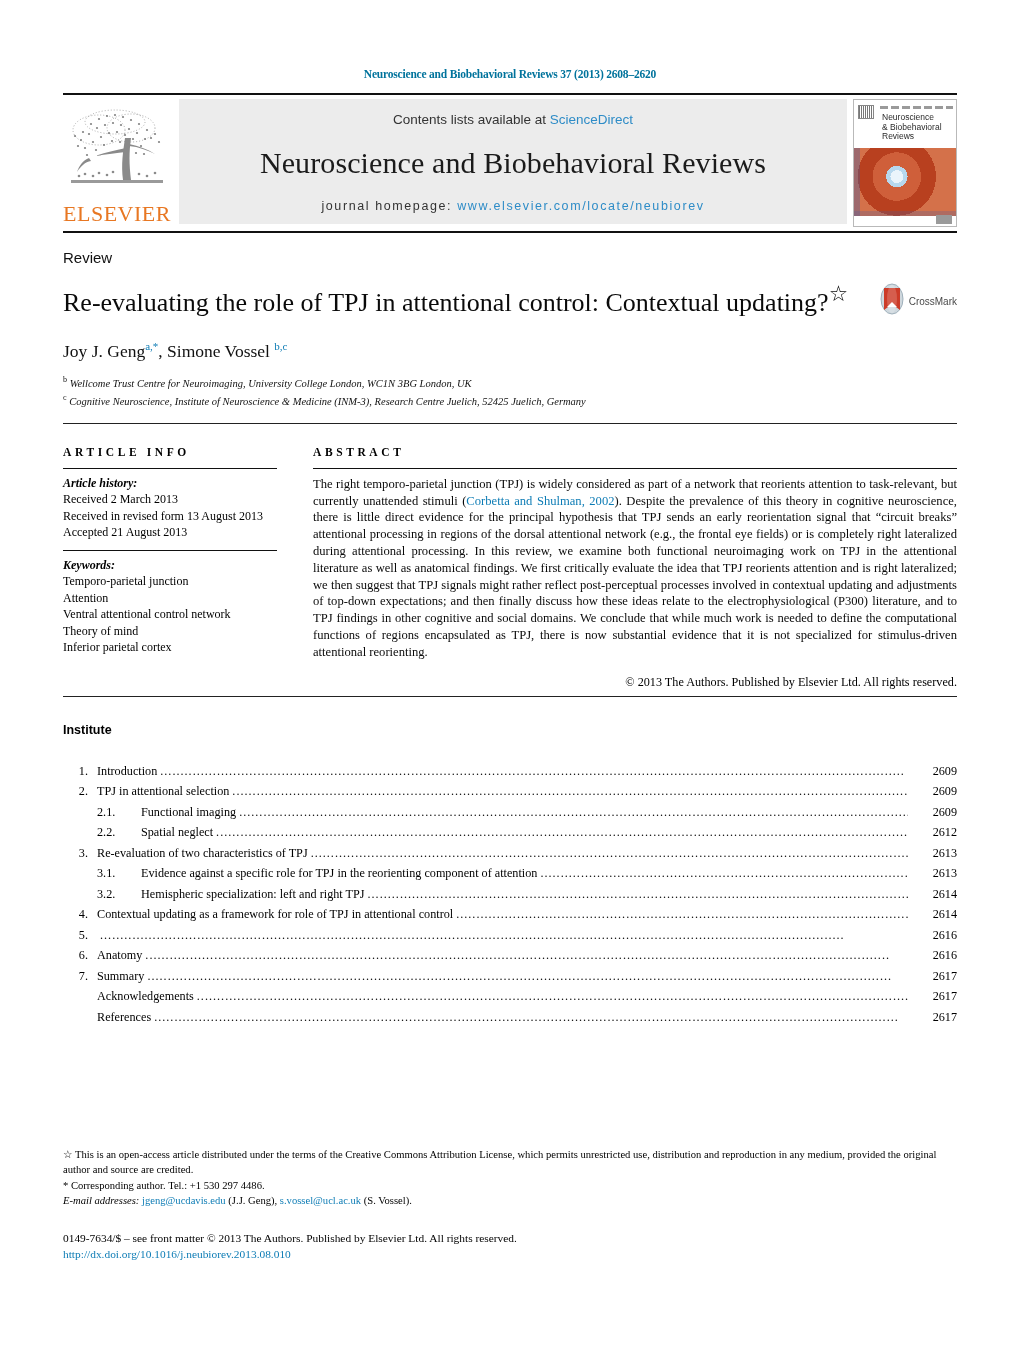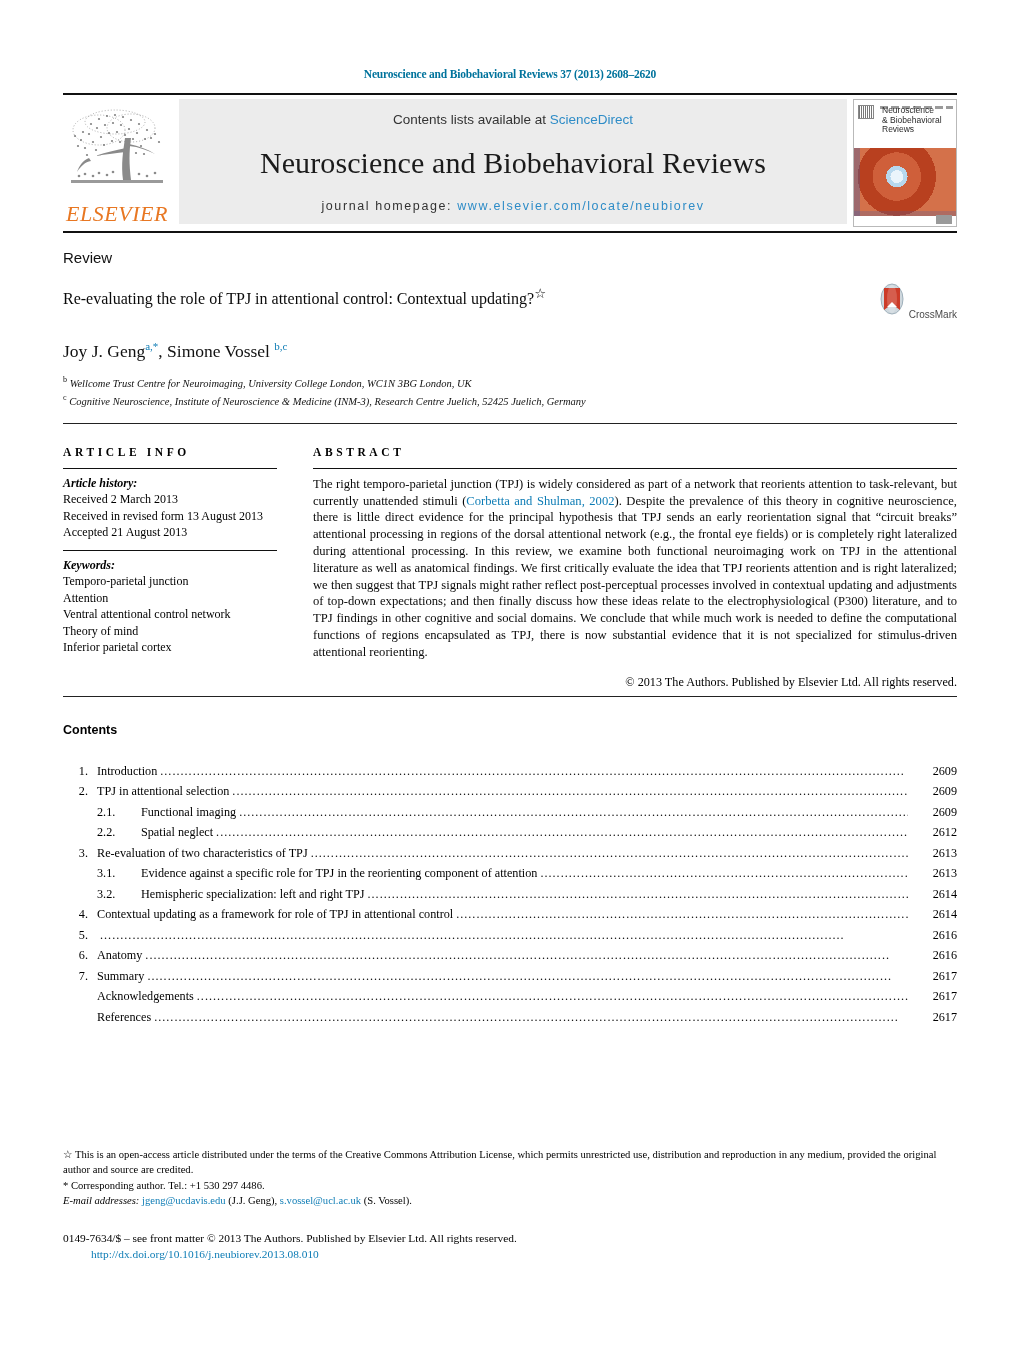--- a/index.html
+++ b/index.html
@@ -45,21 +45,20 @@
     padding-bottom: 2px;
   }
   .tree-svg { display: block; }
   .elsevier-word {
     font-family: "Liberation Serif", serif;
     font-size: 22px;
     letter-spacing: 0.5px;
     color: #E87722;
     line-height: 1;
     margin-top: 9px;
-    font-style: italic;
   }
   .masthead-center {
     flex: 1 1 auto;
     background: #ececec;
     margin: 0 6px 3px 8px;
     display: flex;
     flex-direction: column;
     align-items: center;
     justify-content: space-between;
     padding: 13px 0 11px 0;
@@ -103,21 +102,21 @@
     display: block;
     background:
       repeating-linear-gradient(90deg,#777 0 1px,#fff 1px 2px);
   }
   .cover-tinytext {
     position: absolute; top: 6px; left: 26px; right: 3px;
     height: 3px;
     background: repeating-linear-gradient(90deg,#9a9a9a 0 8px,#fff 8px 11px);
   }
   .cover-jname {
-    position: absolute; left: 28px; top: 6px; right: 3px;
+    position: absolute; left: 28px; top: 13px; right: 3px;
     font-family: "Liberation Sans", sans-serif;
     font-size: 8.5px; line-height: 9.5px; color: #2b2b2b;
   }
   .cover-art {
     height: 54%;
     background:
       radial-gradient(circle at 42% 42%, #eaf4fb 0 9%, #b7d8ee 9% 15%, #cf5f3a 15% 34%, #b8401f 34% 55%, #d4714a 55% 100%),
       linear-gradient(135deg,#c9461f,#e2855c);
     position: relative;
   }
@@ -141,29 +140,29 @@
   .section-kind {
     font-family: "Liberation Sans", sans-serif;
     font-size: 15px;
     margin: 16px 0 14px 0;
     color: #111;
   }
   .title-row { display: flex; align-items: flex-start; }
   .art-title {
     flex: 1 1 auto;
     font-family: "Liberation Serif", serif;
-    font-size: 16px;
+    font-size: 26px;
     line-height: 28px;
     font-weight: normal;
     margin: 0;
     color: #0a0a0a;
   }
   .crossmark {
     flex: 0 0 auto;
-    display: flex; align-items: flex-end; 
+    display: flex; align-items: center; 
     margin-top: 2px;
   }
   .crossmark-label {
     font-family: "Liberation Sans", sans-serif;
     font-size: 10px; color: #4a4a4a;
   }
   .authors {
     font-family: "Liberation Serif", serif;
     font-size: 17.5px;
     margin: 20px 0 0 0;
@@ -249,21 +248,21 @@
     line-height: 14.6px;
   }
   .fn em { font-style: italic; }
   .fn a, .lnk { color: #0d7cb5; text-decoration: none; }
   .frontmatter {
     margin-top: 22px;
     font-family: "Liberation Serif", serif;
     font-size: 11.4px;
     line-height: 16px;
   }
-  .doi { color: #0d7cb5; margin-left: 28px; }
+  .doi { color: #0d7cb5; }
 </style>
 </head>
 <body>
 
 <div class="page">
 
   <div class="running-head">Neuroscience and Biobehavioral Reviews 37 (2013) 2608–2620</div>
 
   <div class="masthead-wrap">
     <div class="rule-thick"></div>
@@ -427,21 +426,21 @@
       <div class="abs-copy">© 2013 The Authors. Published by Elsevier Ltd. All rights reserved.</div>
     </div>
 
   </div>
 
   <div class="body-col" style="margin-top:6px;">
     <div class="rule-thin"></div>
   </div>
 
   <div class="body-col" style="margin-top:26px;">
-    <div class="contents-head">Contents</div>
+    <div class="contents-head">Institute</div>
     <div class="toc">
 
       <div class="toc-row">
         <span class="toc-num">1.</span>
         <span class="toc-label">Introduction</span>
         <span class="toc-dots">........................................................................................................................................................................................</span>
         <span class="toc-page">2609</span>
       </div>
 
       <div class="toc-row">

